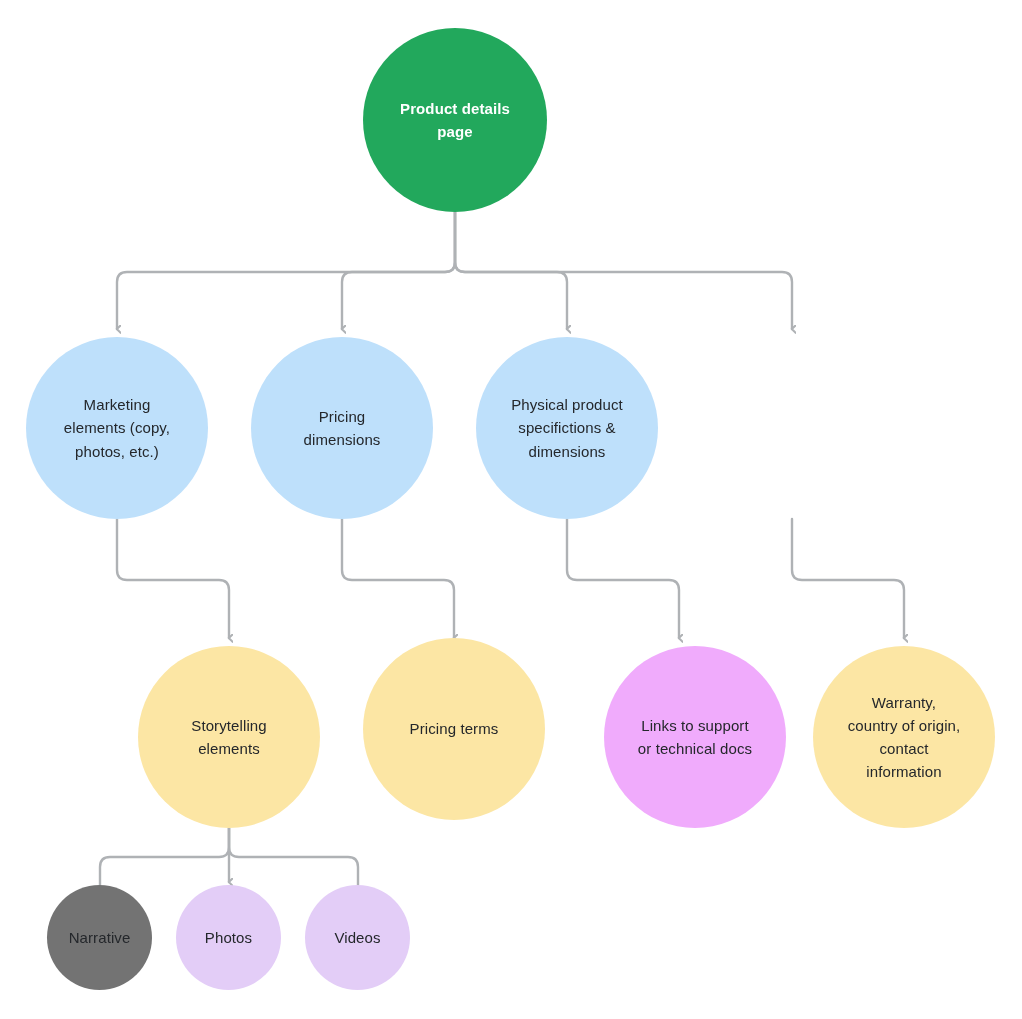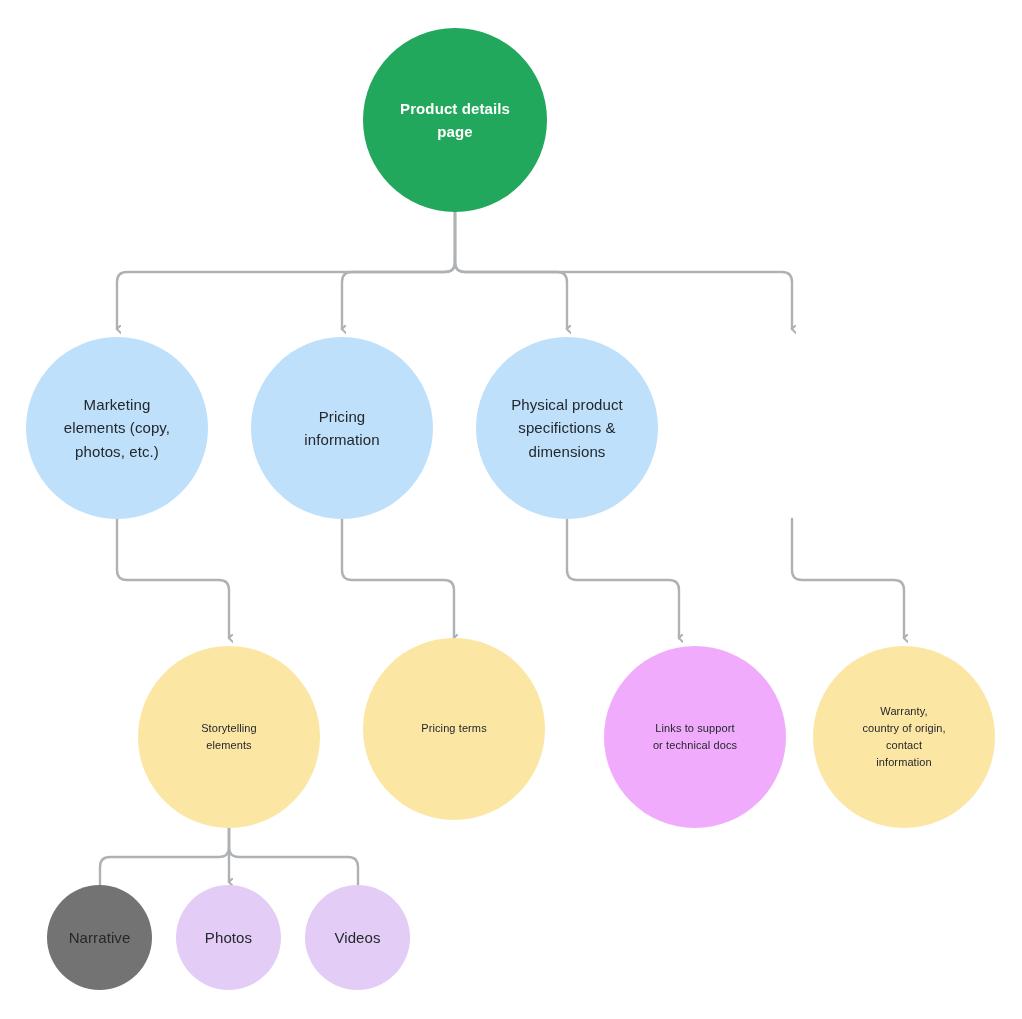--- a/index.html
+++ b/index.html
@@ -48,21 +48,21 @@
     color: #ffffff;
     font-size: 15px;
     font-weight: bold;
   }
   .node-l2 {
     color: #24272b;
     font-size: 15px;
   }
   .node-l3 {
     color: #24272b;
-    font-size: 11px;
+    font-size: 15px;
   }
   .node-l4 {
     color: #24272b;
     font-size: 15px;
   }
 </style>
 </head>
 <body>
 
 <div id="canvas">
@@ -100,21 +100,21 @@
 page</span>
   </div>
 
   <div class="node node-l2" style="left:26px; top:337px; width:182px; height:182px; background:#BEE0FB;">
     <span class="label">Marketing
 elements (copy,
 photos, etc.)</span>
   </div>
   <div class="node node-l2" style="left:251px; top:337px; width:182px; height:182px; background:#BEE0FB;">
     <span class="label">Pricing
-information</span>
+dimensions</span>
   </div>
   <div class="node node-l2" style="left:476px; top:337px; width:182px; height:182px; background:#BEE0FB;">
     <span class="label">Physical product
 specifictions &amp;
 dimensions</span>
   </div>
 
   <div class="node node-l3" style="left:138px; top:646px; width:182px; height:182px; background:#FCE6A4;">
     <span class="label">Storytelling
 elements</span>

